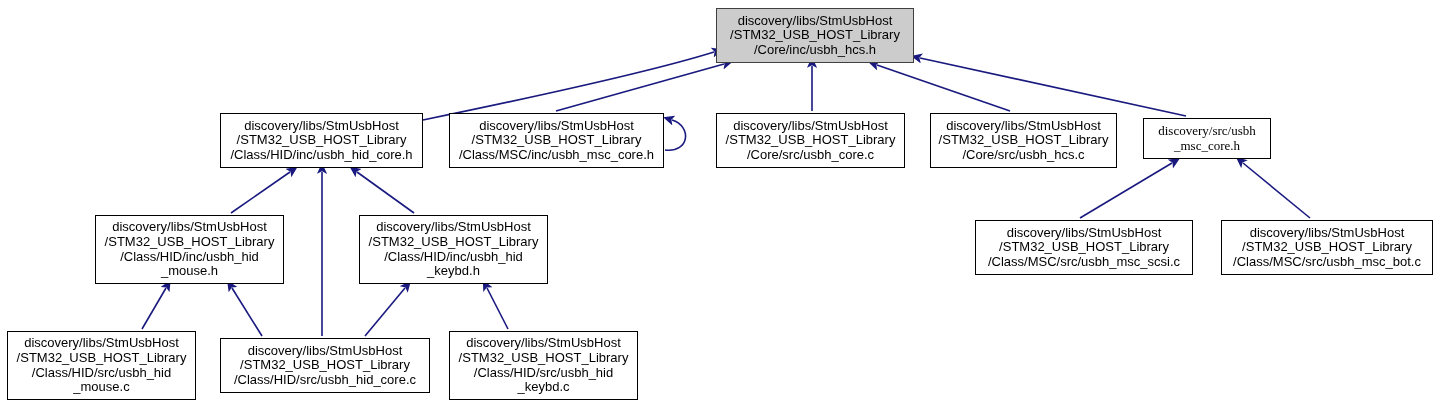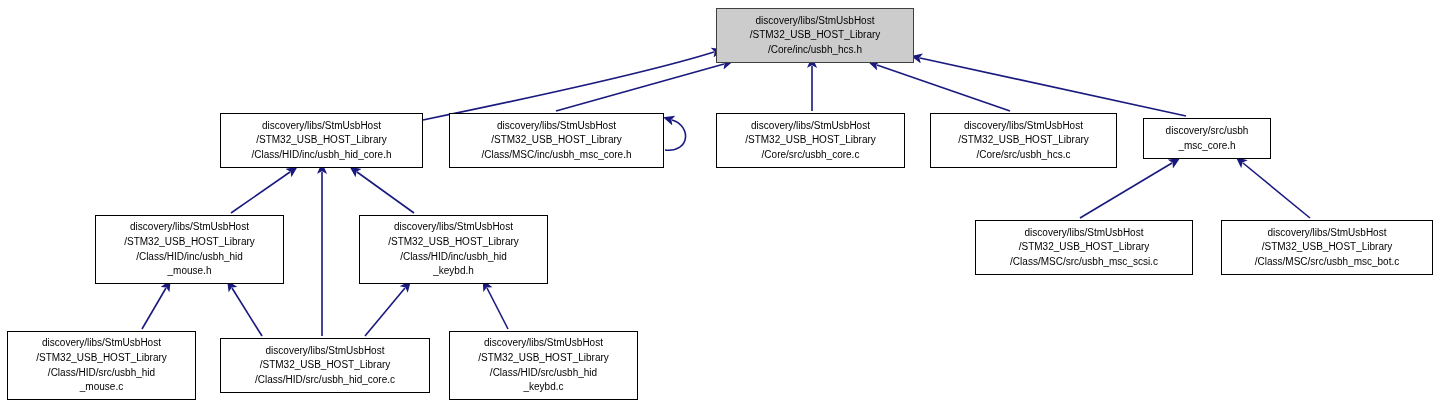--- a/index.html
+++ b/index.html
@@ -14,21 +14,21 @@
   #graph-svg{position:absolute;left:0;top:0;width:1441px;height:408px;}
   .node-box{
     position:absolute;
     box-sizing:border-box;
     border:1px solid #000000;
     background:#ffffff;
     display:flex;
     align-items:center;
     justify-content:center;
     text-align:center;
-    font-size:10px;
+    font-size:13px;
     line-height:14.6px;
     color:#000000;
     white-space:pre;
     letter-spacing:0px;
     z-index:2;
   }
   .node-box.root{
     background:#cccccc;
     border:1px solid #404040;
   }
@@ -77,21 +77,21 @@
 /Class/HID/inc/usbh_hid_core.h</span></div>
       <div class="node-box" style="left: 449px; top: 113px; width: 215px; height: 55px; background: rgb(255, 255, 255); border-color: rgb(0, 0, 0);"><span class="node-label">discovery/libs/StmUsbHost
 /STM32_USB_HOST_Library
 /Class/MSC/inc/usbh_msc_core.h</span></div>
       <div class="node-box" style="left: 716px; top: 113px; width: 189px; height: 55px; background: rgb(255, 255, 255); border-color: rgb(0, 0, 0);"><span class="node-label">discovery/libs/StmUsbHost
 /STM32_USB_HOST_Library
 /Core/src/usbh_core.c</span></div>
       <div class="node-box" style="left: 930px; top: 113px; width: 187px; height: 55px; background: rgb(255, 255, 255); border-color: rgb(0, 0, 0);"><span class="node-label">discovery/libs/StmUsbHost
 /STM32_USB_HOST_Library
 /Core/src/usbh_hcs.c</span></div>
-      <div class="node-box" style="left: 1143px; top: 118px; width: 128px; height: 41px; background: rgb(255, 255, 255); border-color: rgb(0, 0, 0);"><span class="node-label">discovery/src/usbh
+      <div class="node-box" style="left: 1143px; top: 118px; width: 128px; height: 41px; background: rgb(255, 255, 255); border-color: rgb(0, 0, 0); font-family: Liberation Serif, serif;"><span class="node-label">discovery/src/usbh
 _msc_core.h</span></div>
       <div class="node-box" style="left: 95px; top: 215px; width: 189px; height: 69px; background: rgb(255, 255, 255); border-color: rgb(0, 0, 0);"><span class="node-label">discovery/libs/StmUsbHost
 /STM32_USB_HOST_Library
 /Class/HID/inc/usbh_hid
 _mouse.h</span></div>
       <div class="node-box" style="left: 359px; top: 215px; width: 189px; height: 69px; background: rgb(255, 255, 255); border-color: rgb(0, 0, 0);"><span class="node-label">discovery/libs/StmUsbHost
 /STM32_USB_HOST_Library
 /Class/HID/inc/usbh_hid
 _keybd.h</span></div>
       <div class="node-box" style="left: 975px; top: 220px; width: 218px; height: 55px; background: rgb(255, 255, 255); border-color: rgb(0, 0, 0);"><span class="node-label">discovery/libs/StmUsbHost

